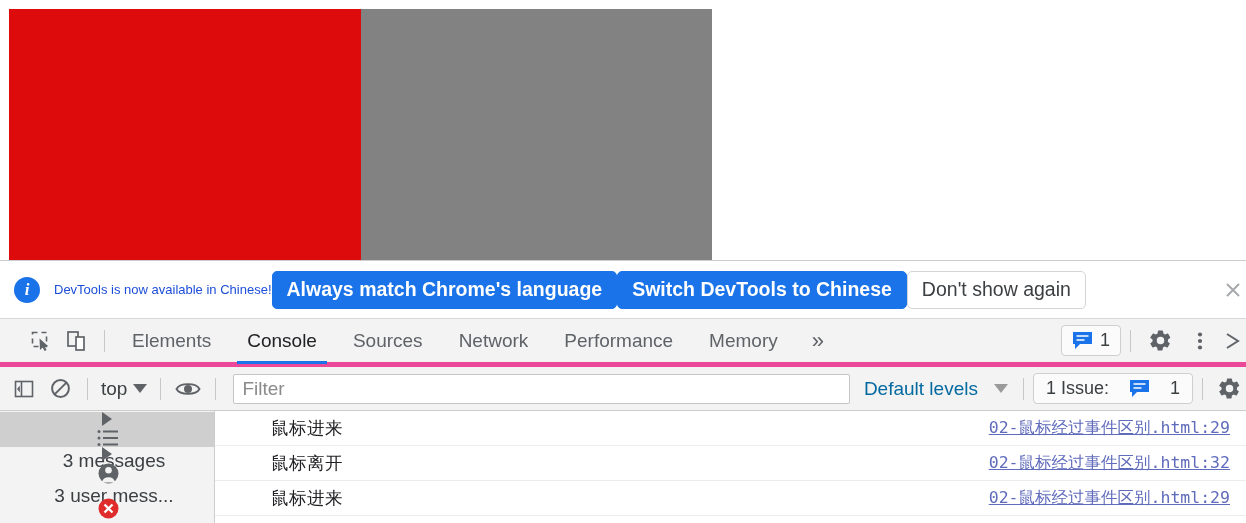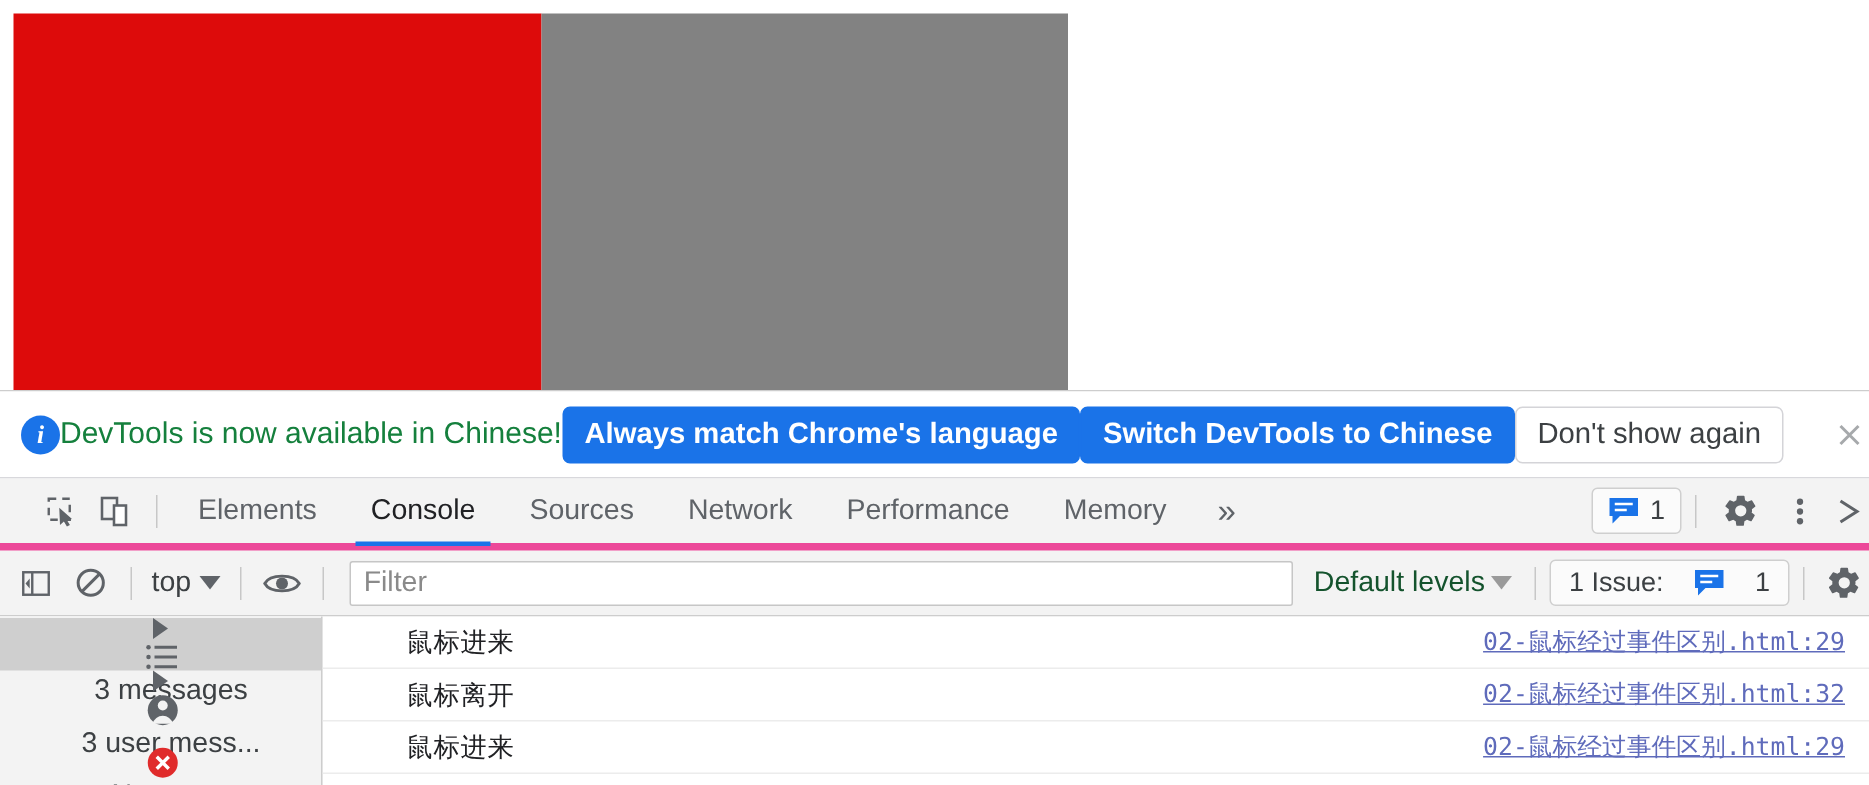--- a/index.html
+++ b/index.html
@@ -59,22 +59,23 @@
     font-size: 17px;
     font-style: italic;
     font-family: "Liberation Serif", serif;
     font-weight: bold;
     display: flex;
     align-items: center;
     justify-content: center;
     line-height: 1;
   }
   #banner-text {
-    font-size: 20px;
-    color: #15803d;
+    margin-left: 14px;
+    font-size: 13px;
+    color: #1d4ed8;
     white-space: nowrap;
   }
   .banner-btn {
     height: 38px;
     padding: 0 14px;
     border-radius: 5px;
     font-size: 19.5px;
     font-weight: bold;
     display: flex;
     align-items: center;
@@ -220,23 +221,23 @@
     font-size: 19px;
     color: #202124;
     font-family: "Liberation Sans", sans-serif;
     outline: none;
     min-width: 0;
   }
   #filter-input::placeholder { color: #8a8a8a; opacity: 1; }
   #levels-select {
     display: flex;
     align-items: center;
-    gap: 4px;
+    gap: 16px;
     font-size: 19px;
-    color: #14532d;
+    color: #0369a1;
     padding: 0 6px;
     cursor: pointer;
     white-space: nowrap;
   }
   #levels-select .caret-down { border-top-color: #9a9a9a; }
   #issues-bar-chip {
     display: flex;
     align-items: center;
     gap: 20px;
     height: 31px;

